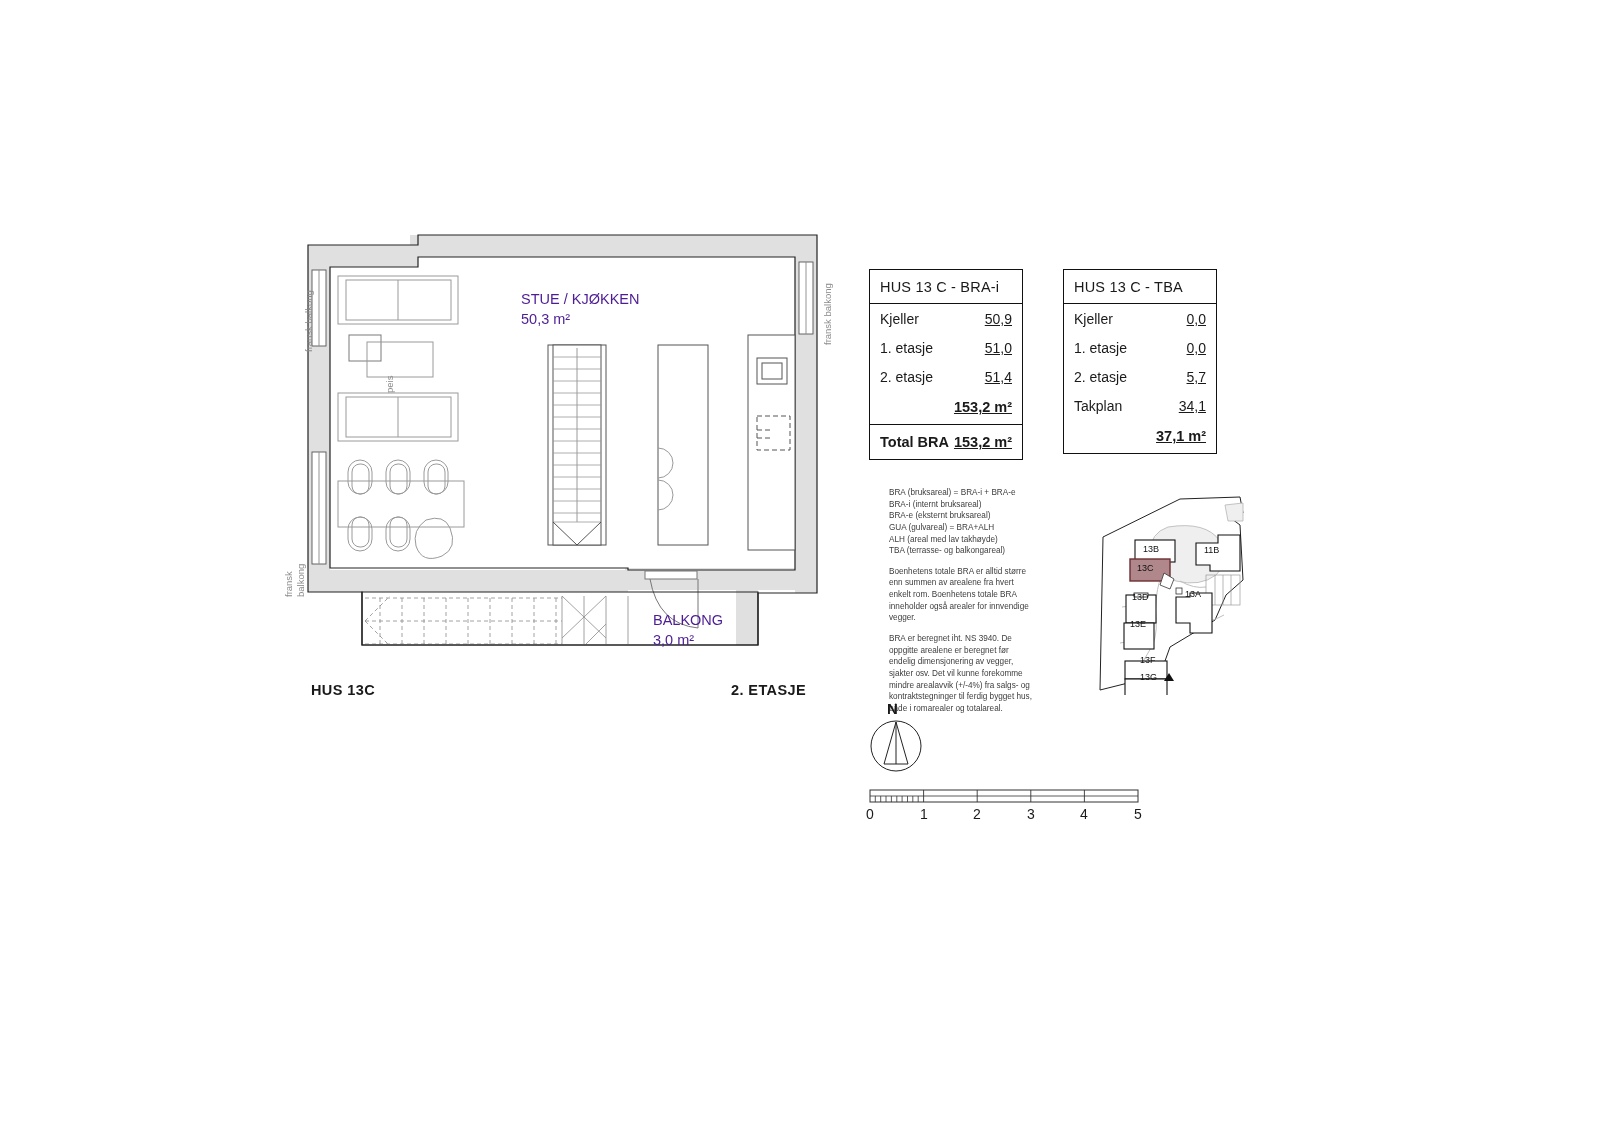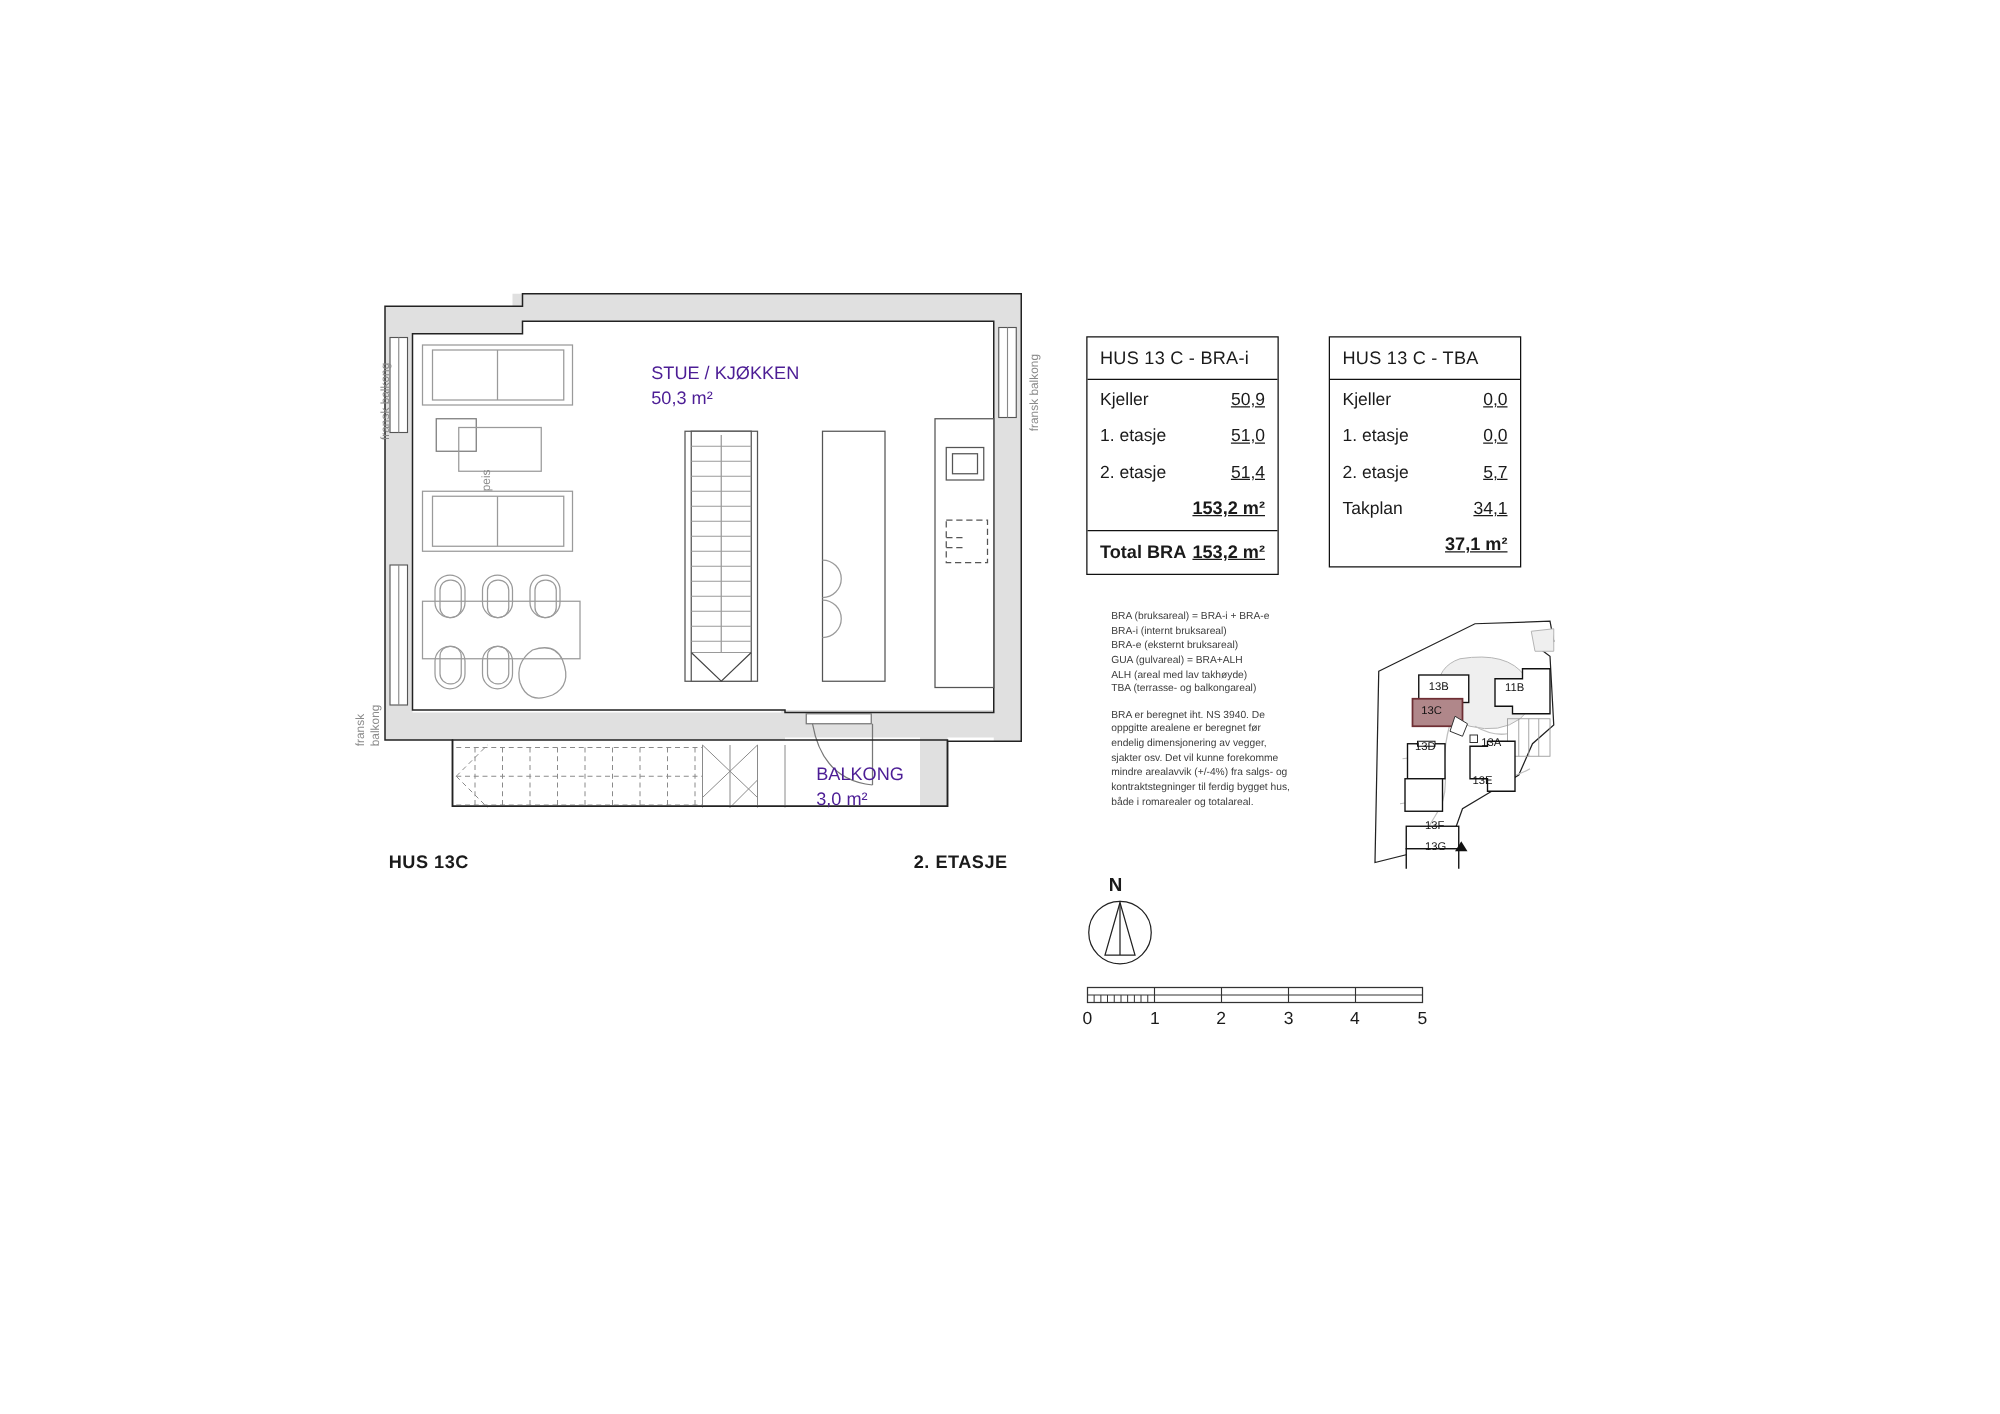--- a/index.html
+++ b/index.html
@@ -278,20 +278,22 @@
   </div>
 </div>
 
 <div class="legal" style="left:871px;top:487px;">
   <p style="white-space:pre-line;">BRA (bruksareal) = BRA-i + BRA-e
 BRA-i (internt bruksareal)
 BRA-e (eksternt bruksareal)
 GUA (gulvareal) = BRA+ALH
 ALH (areal med lav takhøyde)
 TBA (terrasse- og balkongareal)</p>
+  <p>Boenhetens totale BRA er alltid større enn summen av arealene fra hvert enkelt rom.
+Boenhetens totale BRA inneholder også arealer for innvendige vegger.</p>
   <p>BRA er beregnet iht. NS 3940. De oppgitte arealene er beregnet før endelig dimensjonering av vegger, sjakter osv. Det vil kunne forekomme mindre arealavvik (+/-4%) fra salgs- og kontraktstegninger til ferdig bygget hus, både i romarealer og totalareal.</p>
 </div>
 
 <svg class="abs" style="left:1040px;top:475px;" width="210" height="220" viewBox="0 0 210 220">
 
   <g fill="#ffffff" stroke="#222" stroke-width="1">
     <path d="M63 62 L140 24 L200 22 L203 38 L192 44 L200 50 L203 105 L186 120 L175 145
              L150 160 L130 172 L120 200 L60 215 L63 62 Z"></path>
   </g>
 
@@ -347,21 +349,21 @@
   <g fill="#111">
     <path d="M124 206 l5 -8 l5 8 Z"></path>
   </g>
 </svg>
 
 <div class="sitelbl" style="left:1143px;top:544px;">13B</div>
 <div class="sitelbl" style="left:1137px;top:563px;">13C</div>
 <div class="sitelbl" style="left:1204px;top:545px;">11B</div>
 <div class="sitelbl" style="left:1132px;top:592px;text-align:right;">13D</div>
 <div class="sitelbl" style="left:1185px;top:589px;">13A</div>
-<div class="sitelbl" style="left:1130px;top:619px;margin-left:48px;">13E</div>
+<div class="sitelbl" style="left:1130px;top:619px;">13E</div>
 <div class="sitelbl" style="left:1140px;top:655px;">13F</div>
 <div class="sitelbl" style="left:1140px;top:672px;">13G</div>
 
 <div class="compass-n" style="left:887px;top:700px;">N</div>
 <svg class="abs" style="left:868px;top:718px;" width="56" height="56" viewBox="0 0 56 56">
   <circle cx="28" cy="28" r="25" fill="#fff" stroke="#222" stroke-width="1"></circle>
   <path d="M28 4 L16 46 L40 46 Z" fill="#fff" stroke="#222" stroke-width="1"></path>
   <line x1="28" y1="4" x2="28" y2="46" stroke="#222" stroke-width="1"></line>
 </svg>
 

